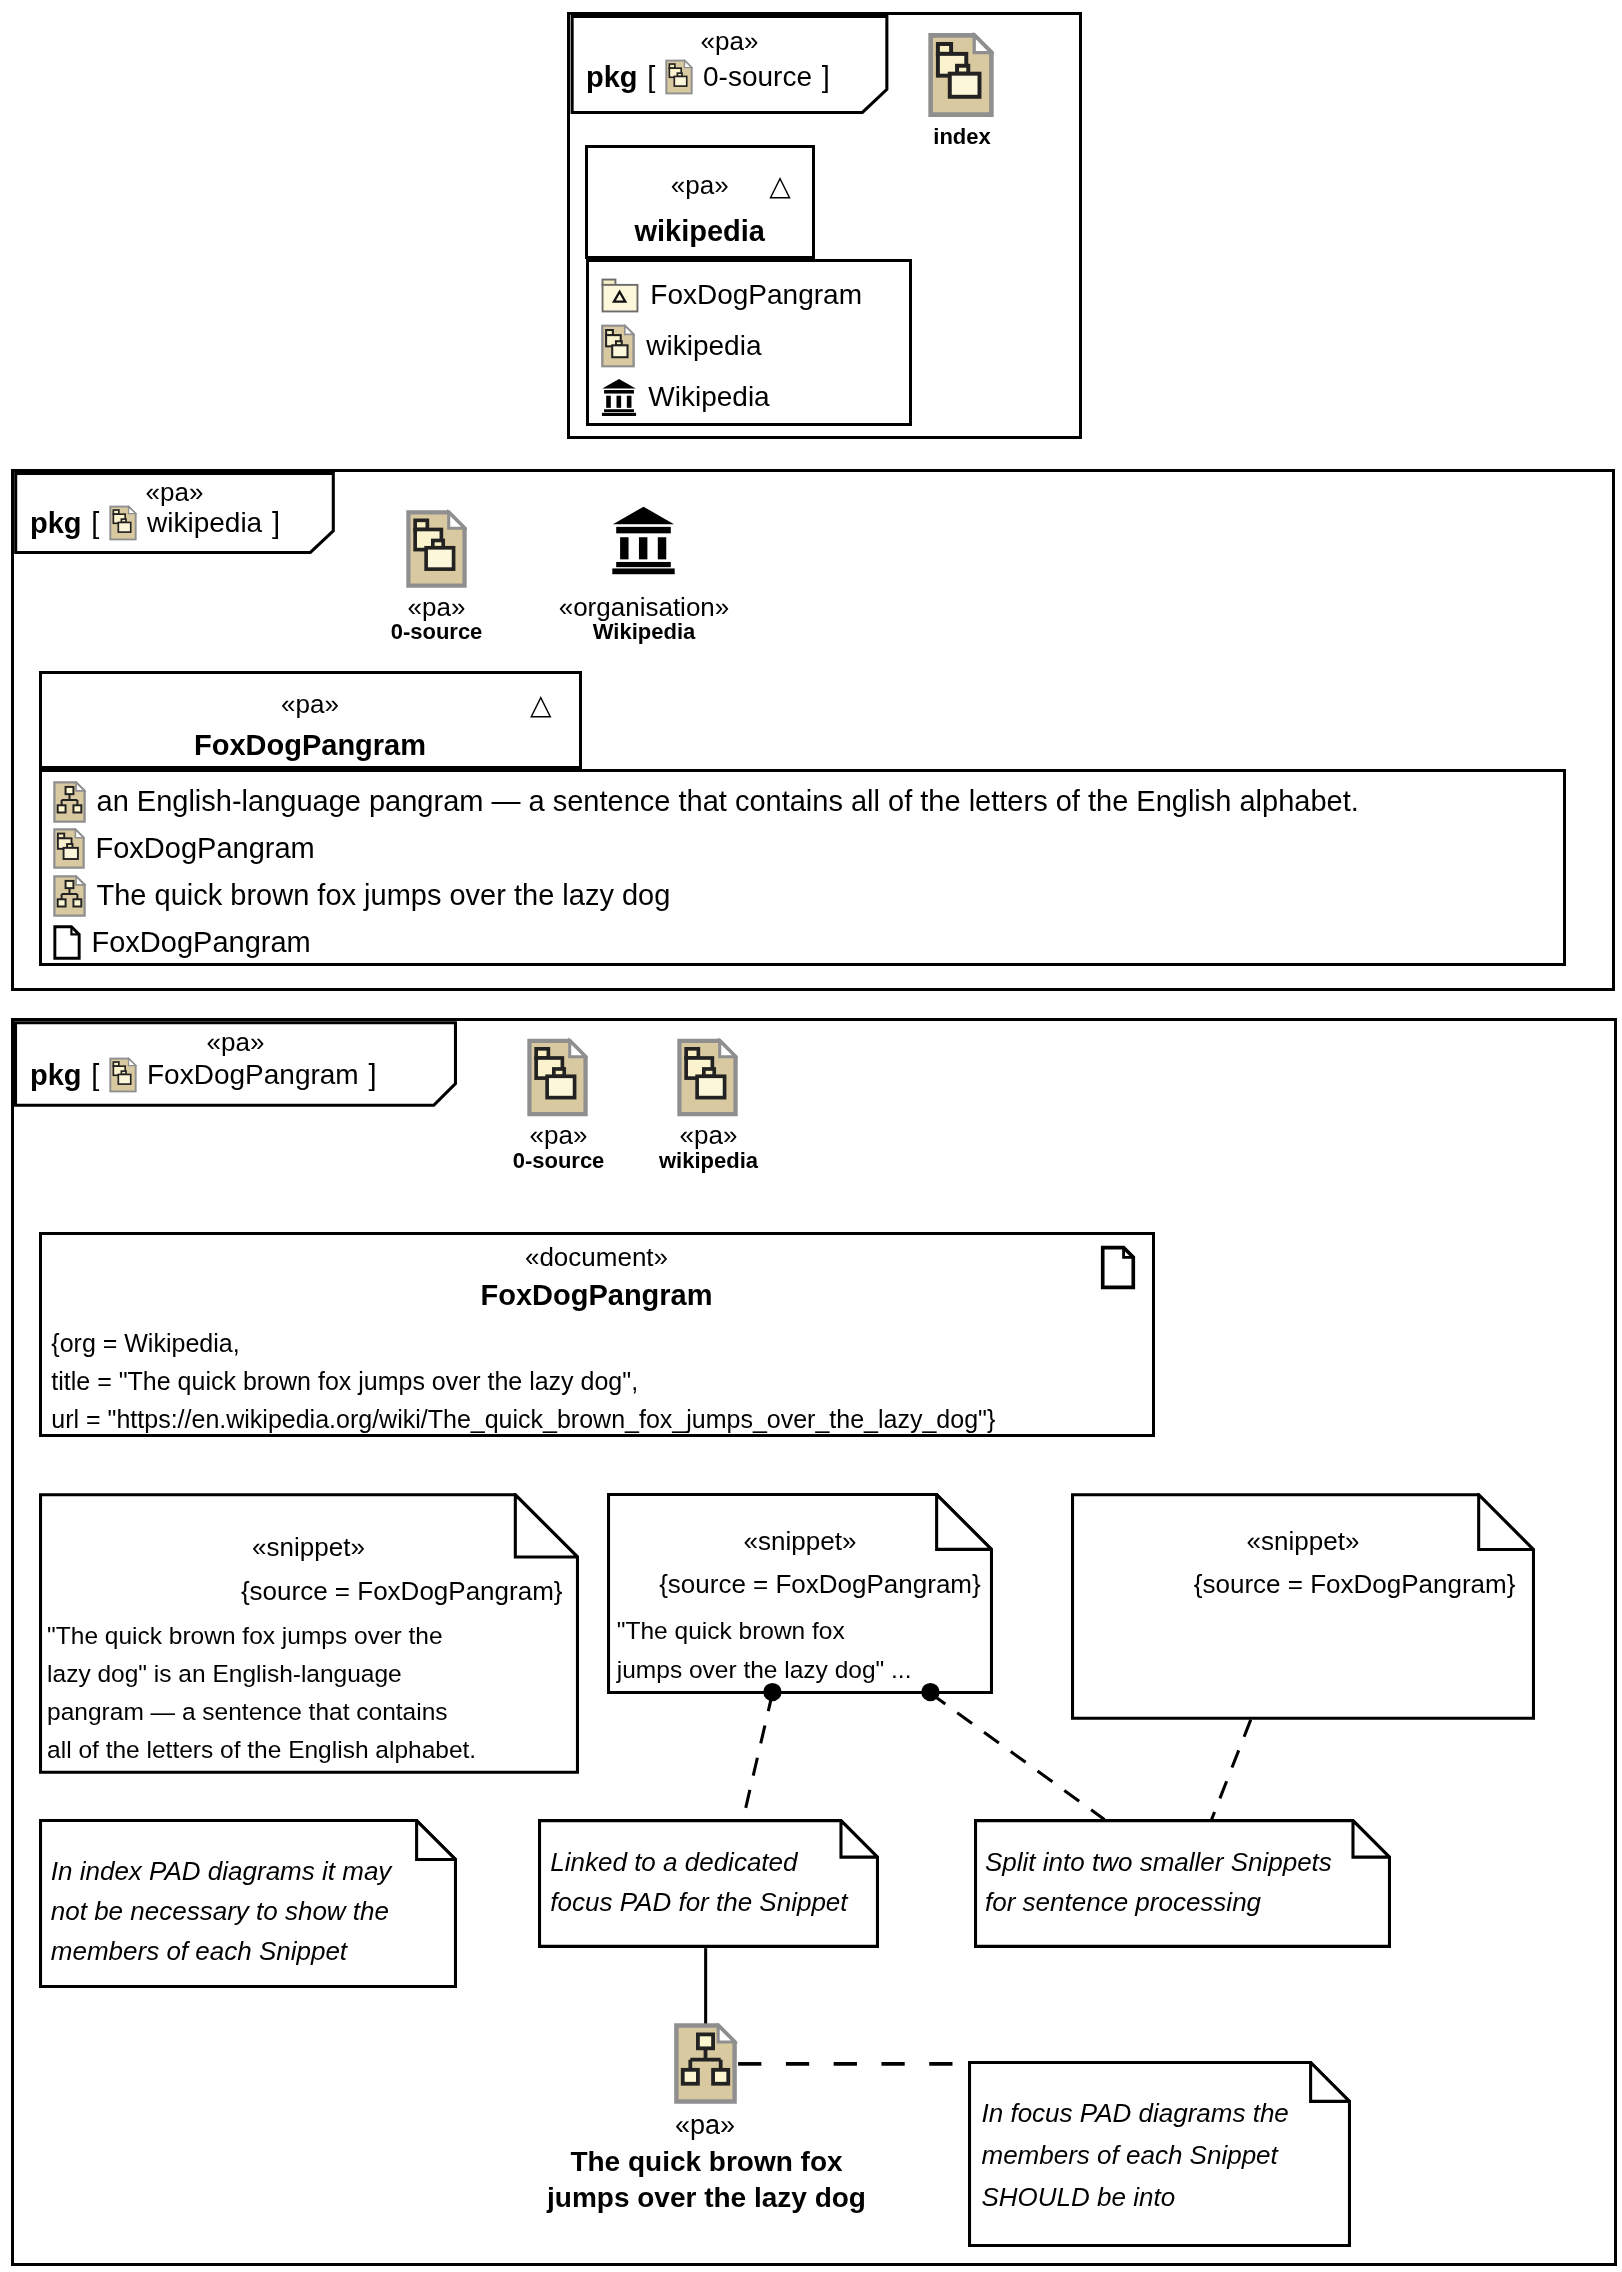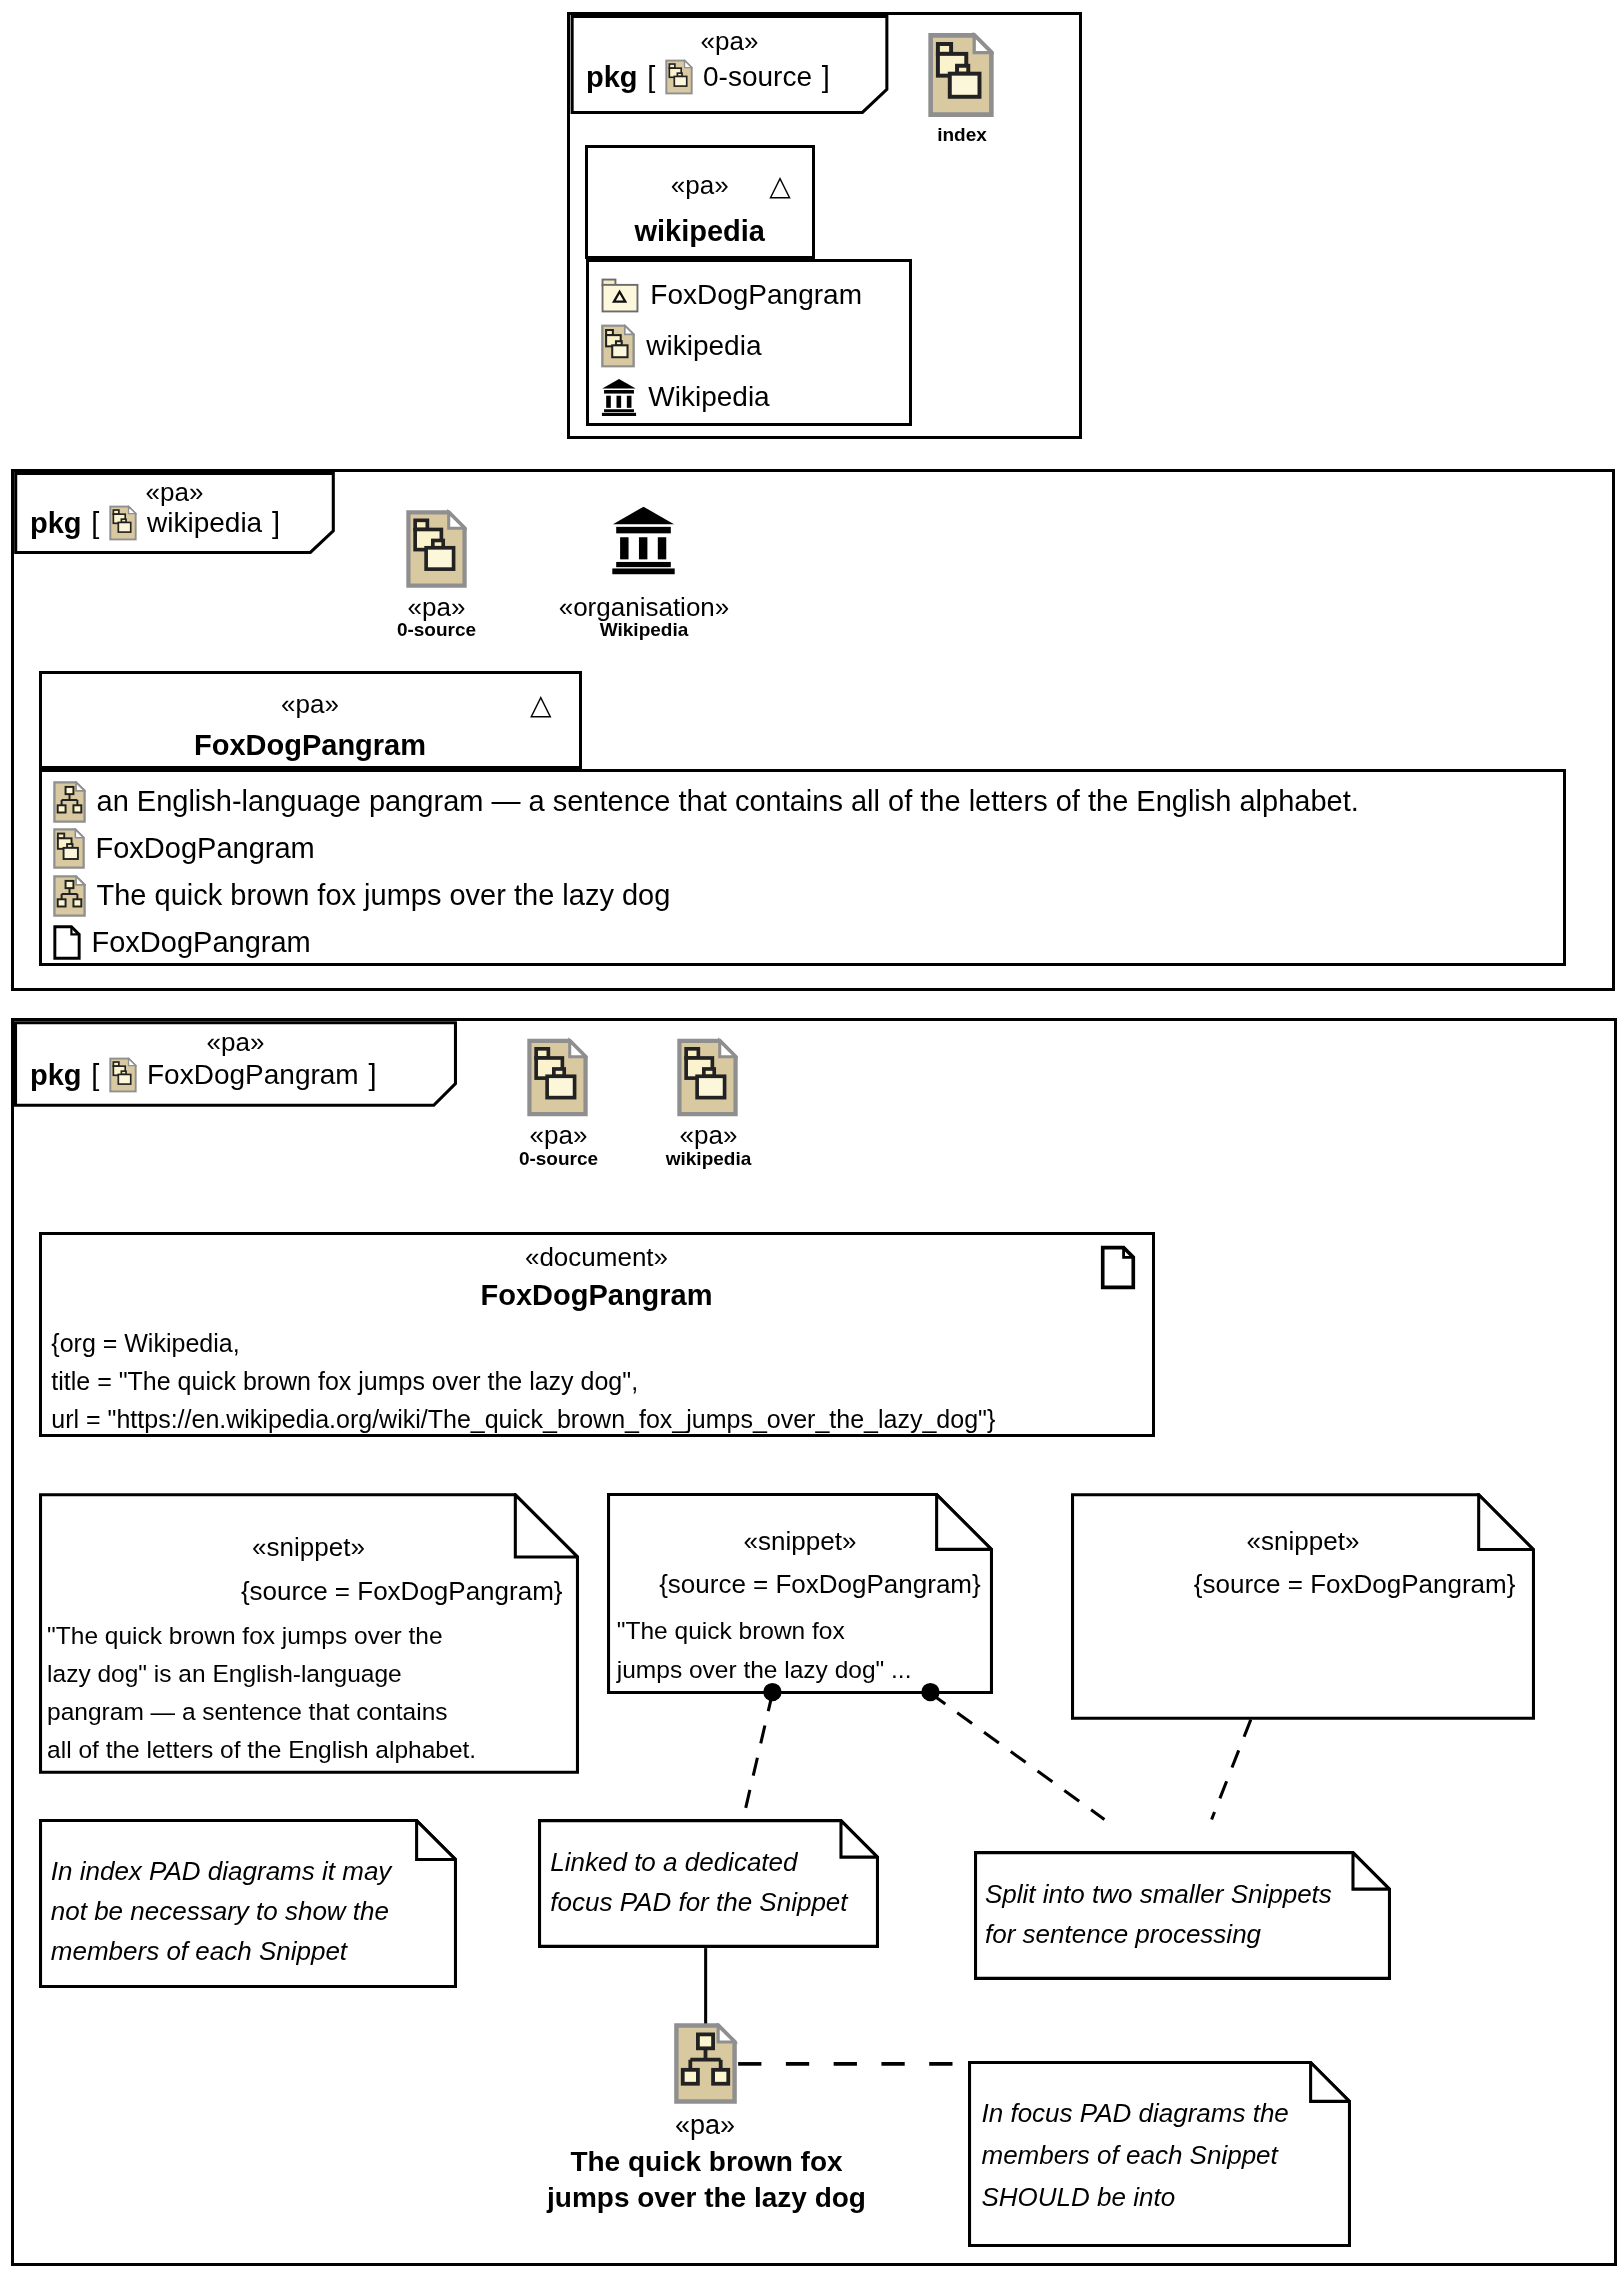--- a/index.html
+++ b/index.html
@@ -9,21 +9,21 @@
   .frame{position:absolute;background:#fff;border:3.1px solid #000;box-sizing:border-box;}
   .tab{position:absolute;left:0;top:0;}
   .tab svg{display:block;}
   .tab-st{position:absolute;left:0;top:0;width:100%;text-align:center;font-size:26px;white-space:nowrap;}
   .tab-row{position:absolute;left:16px;display:flex;align-items:center;gap:9.8px;white-space:nowrap;}
   .kw{font-weight:bold;font-size:29px;}
   .br{font-size:29px;}
   .tabname{font-size:28px;}
   .stere{font-size:26px;text-align:center;white-space:nowrap;}
   .bign{font-weight:bold;font-size:29px;text-align:center;white-space:nowrap;}
-  .freelabel{font-weight:bold;font-size:19px;text-align:center;white-space:nowrap;}
+  .freelabel{font-weight:bold;font-size:22px;text-align:center;white-space:nowrap;}
   .pkgbox{position:absolute;background:#fff;border:3.1px solid #000;box-sizing:border-box;}
   .marker{position:absolute;font-size:28px;}
   .memrow{display:flex;align-items:center;gap:11px;white-space:nowrap;}
   .memrow .lbl{font-size:29px;}
   .members1 .lbl{font-size:28px;}
   .note{position:absolute;}
   .note svg{position:absolute;left:0;top:0;}
   .snip-st{position:absolute;width:100%;text-align:center;font-size:26px;}
   .snip-src{position:absolute;width:100%;text-align:right;font-size:26px;box-sizing:border-box;}
   .snip-lines{position:absolute;font-size:24.5px;line-height:38px;white-space:nowrap;}
@@ -280,21 +280,21 @@
     <svg width="341" height="129" viewBox="0 0 556 210">
       <path d="M2.5 2.5 H494 L553.5 62 V207.5 H2.5 Z" fill="#fff" stroke="#000" stroke-width="5"></path>
       <path d="M494 2.5 V62 H553.5 Z" fill="#fff" stroke="#000" stroke-width="5"></path>
     </svg>
     <div class="com-lines" style="left:12.3px;top:23px;">
       <div>Linked to a dedicated</div>
       <div>focus PAD for the Snippet</div>
     </div>
   </div>
 
-  <div class="note" style="left:960px;top:798px;width:417px;height:129px;margin-top:32px;">
+  <div class="note" style="left:960px;top:798px;width:417px;height:129px;">
     <svg width="417" height="129" viewBox="0 0 680 210">
       <path d="M2.5 2.5 H618 L677.5 62 V207.5 H2.5 Z" fill="#fff" stroke="#000" stroke-width="5"></path>
       <path d="M618 2.5 V62 H677.5 Z" fill="#fff" stroke="#000" stroke-width="5"></path>
     </svg>
     <div class="com-lines" style="left:11px;top:23px;">
       <div>Split into two smaller Snippets</div>
       <div>for sentence processing</div>
     </div>
   </div>
 

